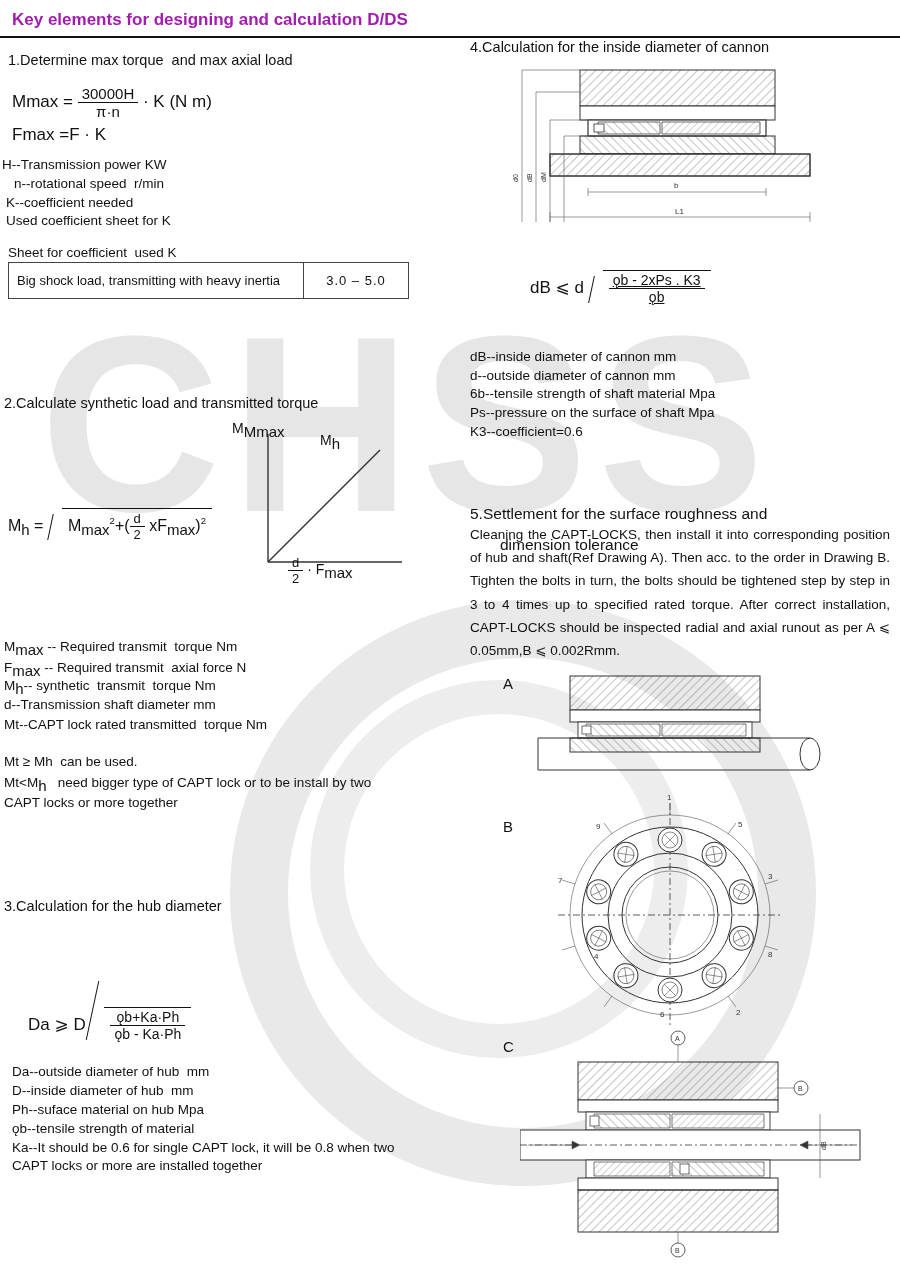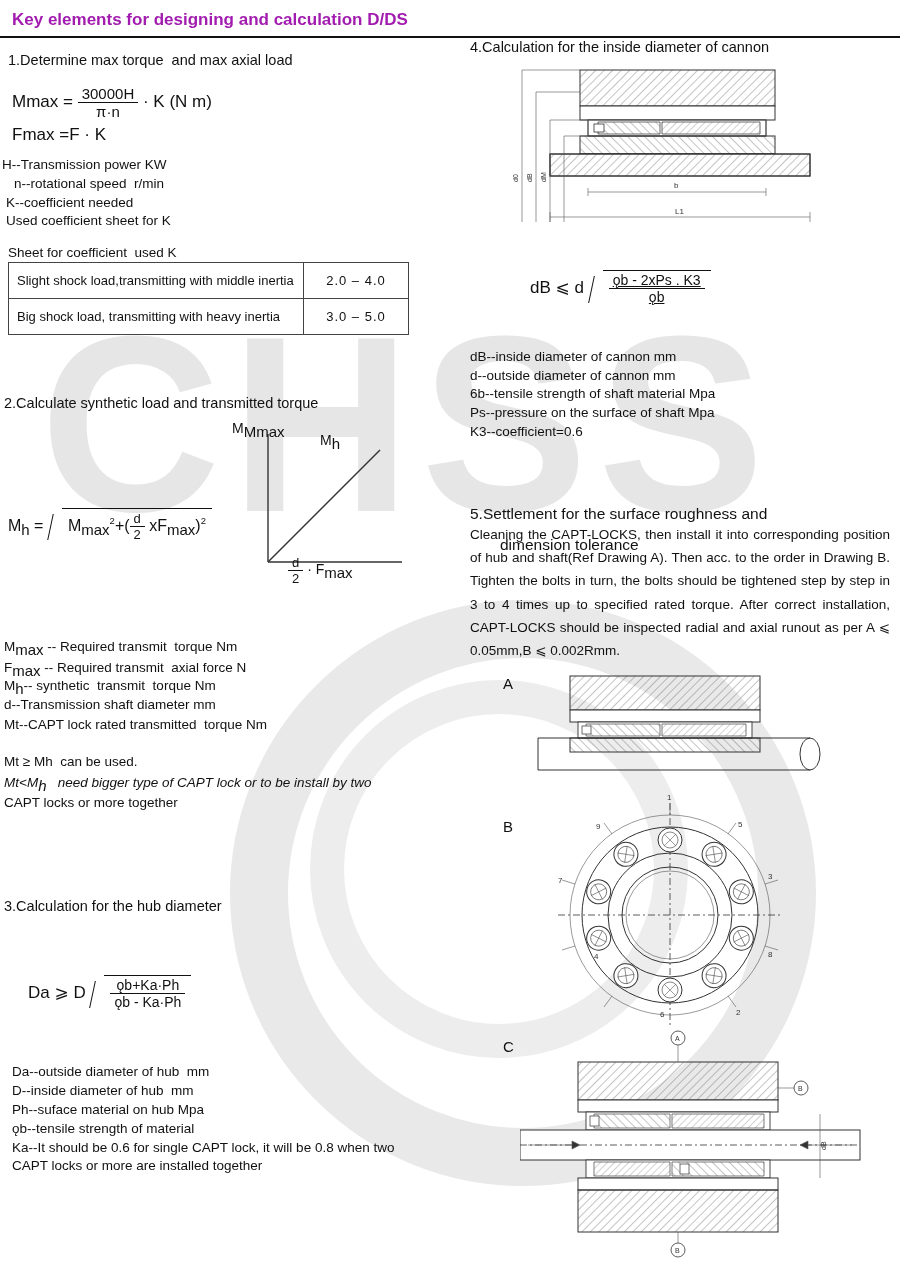--- a/index.html
+++ b/index.html
@@ -115,24 +115,20 @@
 <div class="t" style="left:2px;top:155px;">H--Transmission power KW</div>
 <div class="t" style="left:14px;top:174px;">n--rotational speed  r/min</div>
 <div class="t" style="left:6px;top:193px;">K--coefficient needed</div>
 <div class="t" style="left:6px;top:211px;">Used coefficient sheet for K</div>
 
 <div class="t" style="left:8px;top:243px;">Sheet for coefficient  used K</div>
 
 <table class="coef-table">
   <tbody>
   <tr>
-    <td class="desc">Slight shock load,transmitting with middle inertia</td>
-    <td class="val">2.0 – 4.0</td>
-  </tr>
-  <tr>
     <td class="desc">Big shock load, transmitting with heavy inertia</td>
     <td class="val">3.0 – 5.0</td>
   </tr>
 </tbody>
     </table>
 
 <div class="t t15" style="left:4px;top:393px;">2.Calculate synthetic load and transmitted torque</div>
 
 <svg class="dsvg" style="left:230px;top:420px;" width="180" height="165">
   <line x1="38" y1="14" x2="38" y2="142" class="ln2"></line>
@@ -158,29 +154,29 @@
   </span>
 </div>
 
 <div class="t" style="left:4px;top:637px;">M<span class="sub">max</span> -- Required transmit  torque Nm</div>
 <div class="t" style="left:4px;top:658px;">F<span class="sub">max</span> -- Required transmit  axial force N</div>
 <div class="t" style="left:4px;top:676px;">M<span class="sub">h</span>--&nbsp;synthetic  transmit  torque Nm</div>
 <div class="t" style="left:4px;top:695px;">d--Transmission shaft diameter mm</div>
 <div class="t" style="left:4px;top:715px;">Mt--CAPT lock rated transmitted  torque Nm</div>
 
 <div class="t" style="left:4px;top:752px;">Mt ≥ Mh  can be used.</div>
-<div class="t" style="left:4px;top:773px;font-style:italic;">Mt&lt;M<span class="sub">h</span>&nbsp;  need bigger type of CAPT lock or to be install by two</div>
+<div class="t" style="left:4px;top:773px;">Mt&lt;M<span class="sub">h</span>&nbsp;  need bigger type of CAPT lock or to be install by two</div>
 <div class="t" style="left:4px;top:793px;">CAPT locks or more together</div>
 
 <div class="t t15" style="left:4px;top:896px;">3.Calculation for the hub diameter</div>
 
 <div style="position:absolute;left:28px;top:975px;font-size:17px;">
   <span>Da  ⩾  D</span>
   <span class="sqrt-wrap">
-    <span class="sqrt-bar" style="padding-top:1px;">
+    <span class="sqrt-bar" style="padding-top:1px;margin-top:32px;">
       <span class="frac" style="font-size:14px;">
         <span class="num">ǫb+Ka·Ph</span>
         <span class="den">ǫb - Ka·Ph</span>
       </span>
     </span>
   </span>
 </div>
 
 <div class="t" style="left:12px;top:1062px;">Da--outside diameter of hub  mm</div>
 <div class="t" style="left:12px;top:1081px;">D--inside diameter of hub  mm</div>

